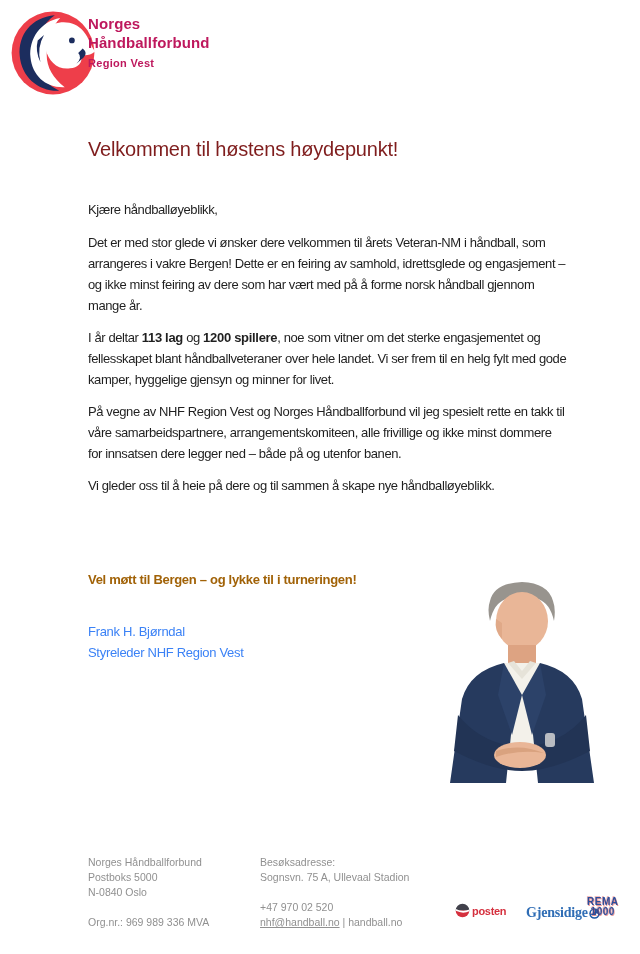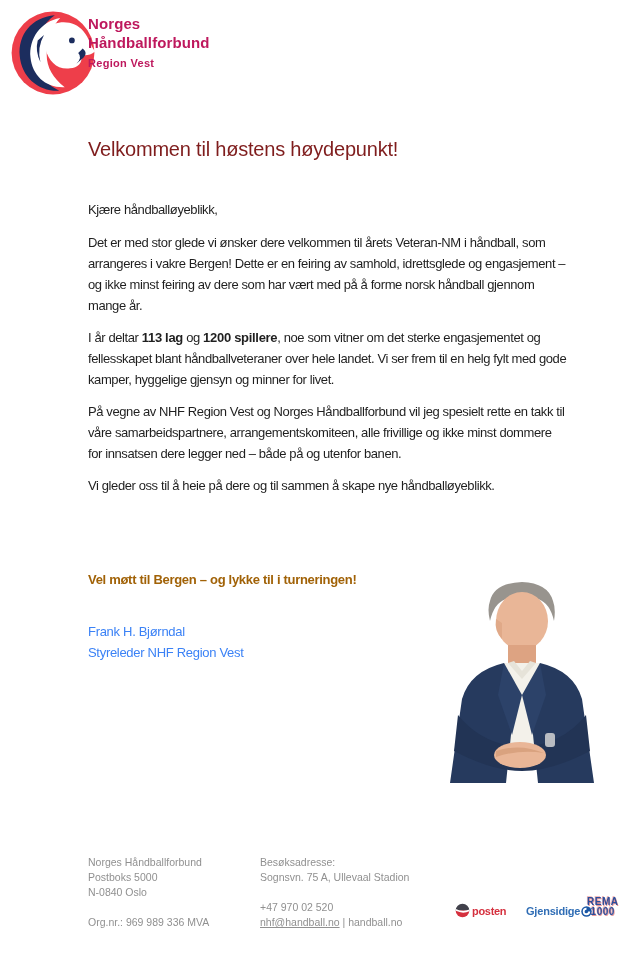--- a/index.html
+++ b/index.html
@@ -47,21 +47,21 @@
   .f-col-mid { left: 260px; width: 175px; }
   .f-spacer { height: 15px; }
   .email-link { color: #909090; text-decoration: underline; }
 
   
   .sponsors { position: absolute; left: 450px; top: 40px; width: 180px; height: 36px; }
   .posten { position: absolute; left: 5px; top: 8px; display: flex; align-items: center; }
   .posten svg { width: 15px; height: 15px; margin-right: 2px; }
   .posten-text { color: #D5303E; font-weight: bold; font-size: 11px; letter-spacing: -0.3px; }
   .gjensidige { position: absolute; left: 76px; top: 10px; display: flex; align-items: center; }
-  .gjensidige-text { color: #2F6DB5; font-weight: bold; font-size: 11px; letter-spacing: -0.2px; }
+  .gjensidige-text { color: #2F6DB5; font-weight: bold; font-size: 14px; letter-spacing: -0.2px; font-family: Liberation Serif, serif; }
   .gjensidige svg { width: 11px; height: 11px; margin-left: 1px; }
   .rema { position: absolute; left: 137px; top: 2px; text-align: center; color: #2B4E9B; font-weight: bold;
           font-size: 10px; line-height: 10px; letter-spacing: 0.5px;
           text-shadow: 0.7px 0.7px 0 rgba(217,67,65,0.55), -0.7px -0.7px 0 rgba(217,67,65,0.35); }
 </style>
 </head>
 <body>
 
 <div class="page">
 

